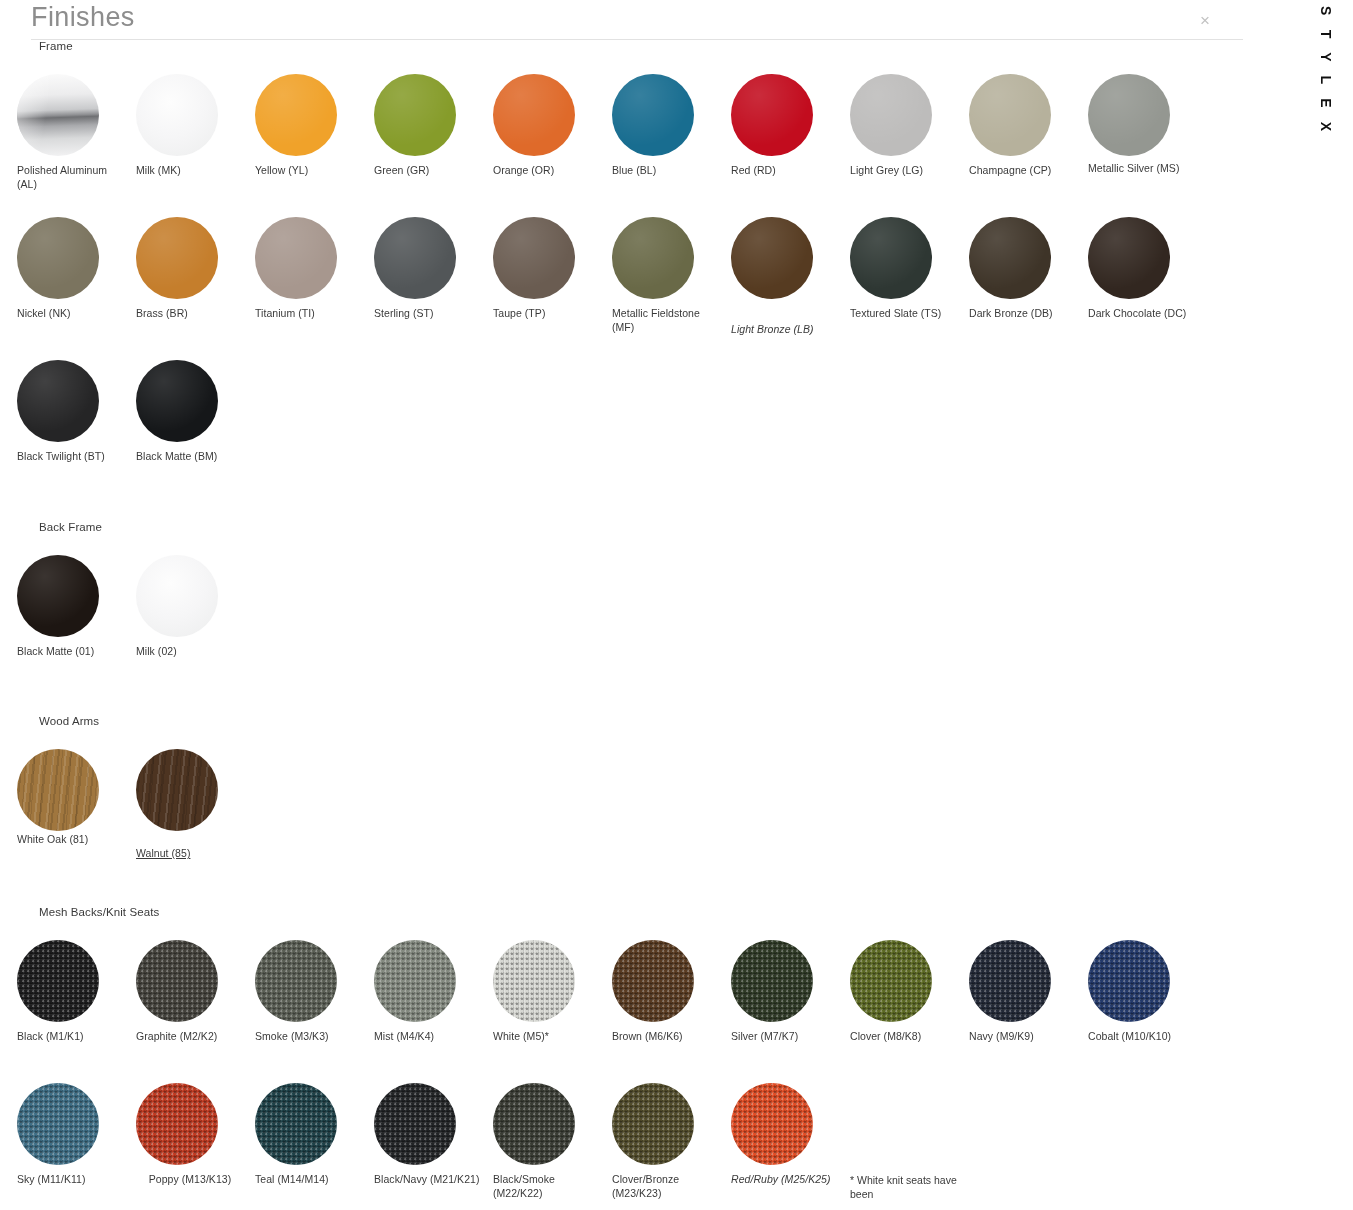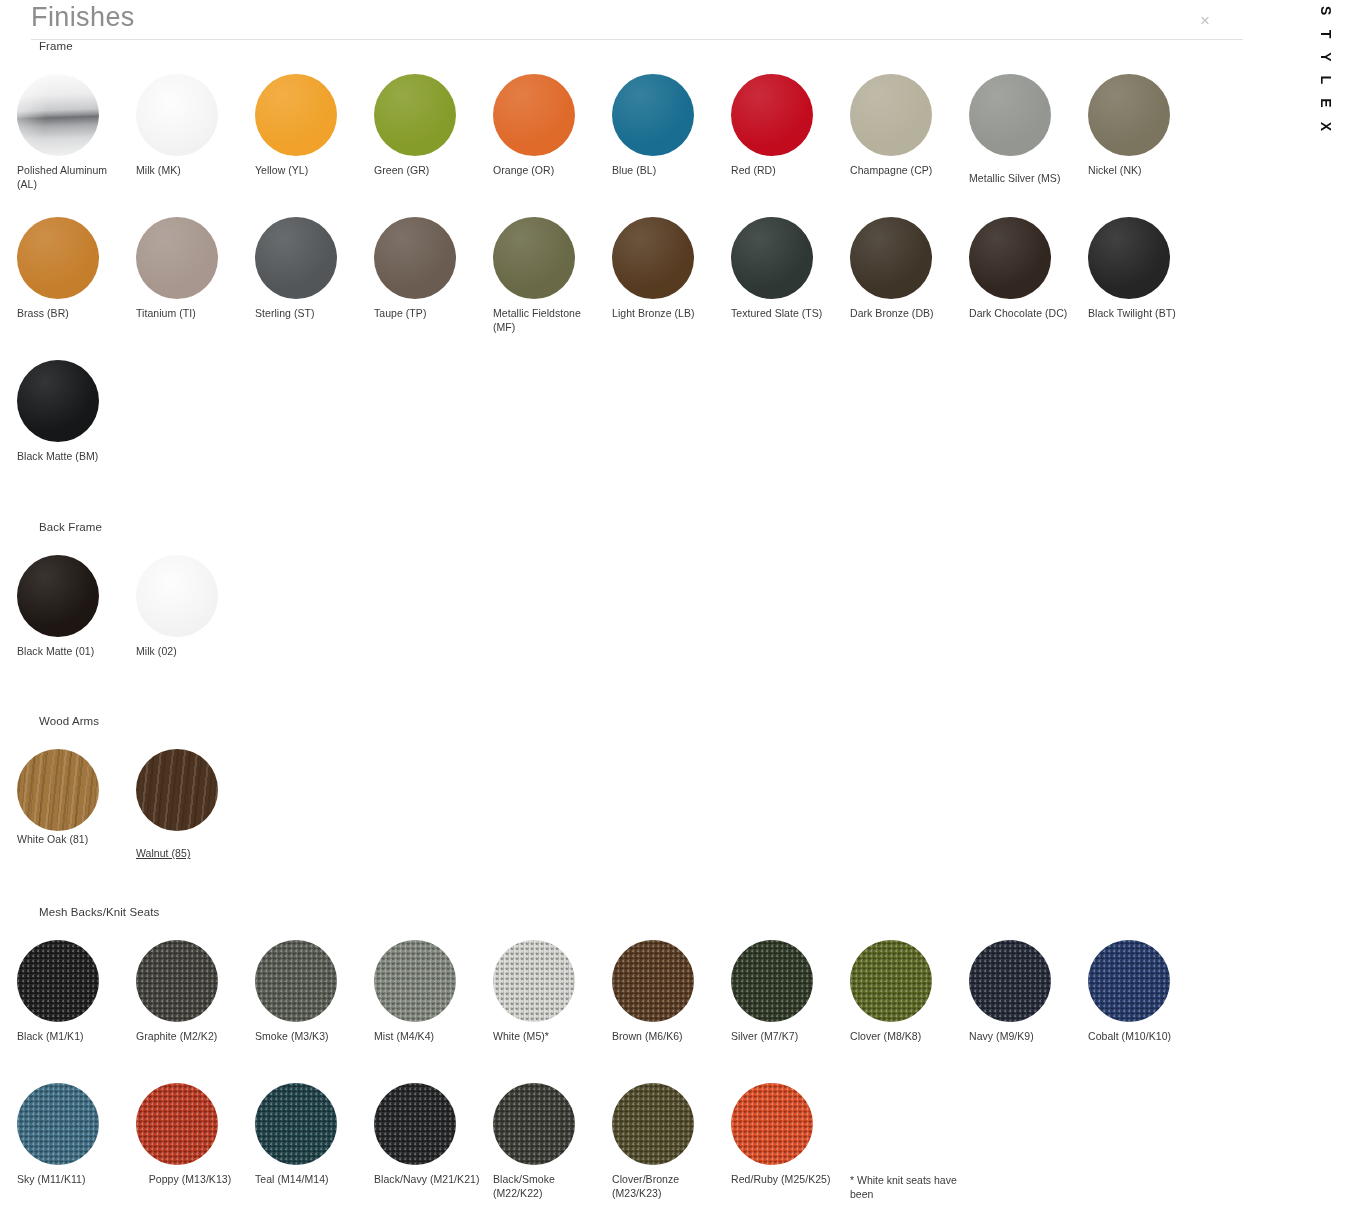--- a/index.html
+++ b/index.html
@@ -165,26 +165,30 @@
           </div>
           <div class="swatch-cell" style="height: 143px;">
             <div class="swatch matte-tex" style="background-color: rgb(24, 109, 144);"></div>
             <div class="swatch-label" style="margin-top: 8px;">Blue (BL)</div>
           </div>
           <div class="swatch-cell" style="height: 143px;">
             <div class="swatch matte-tex" style="background-color: rgb(194, 12, 30);"></div>
             <div class="swatch-label" style="margin-top: 8px;">Red (RD)</div>
           </div>
           <div class="swatch-cell" style="height: 143px;">
+            <div class="swatch matte-tex" style="background-color: rgb(189, 188, 187);"></div>
+            <div class="swatch-label" style="margin-top: 8px;">Light Grey (LG)</div>
+          </div>
+          <div class="swatch-cell" style="height: 143px;">
             <div class="swatch matte-tex" style="background-color: rgb(182, 177, 156);"></div>
             <div class="swatch-label" style="margin-top: 8px;">Champagne (CP)</div>
           </div>
           <div class="swatch-cell" style="height: 143px;">
             <div class="swatch matte-tex" style="background-color: rgb(148, 151, 145);"></div>
-            <div class="swatch-label" style="margin-top: 16px;">Metallic Silver (MS)</div>
+            <div class="swatch-label" style="margin-top: 6px;">Metallic Silver (MS)</div>
           </div>
           <div class="swatch-cell" style="height: 143px;">
             <div class="swatch matte-tex" style="background-color: rgb(123, 116, 95);"></div>
             <div class="swatch-label" style="margin-top: 8px;">Nickel (NK)</div>
           </div>
           <div class="swatch-cell" style="height: 143px;">
             <div class="swatch matte-tex" style="background-color: rgb(197, 126, 44);"></div>
             <div class="swatch-label" style="margin-top: 8px;">Brass (BR)</div>
           </div>
           <div class="swatch-cell" style="height: 143px;">
@@ -198,21 +202,21 @@
           <div class="swatch-cell" style="height: 143px;">
             <div class="swatch matte-tex" style="background-color: rgb(106, 92, 81);"></div>
             <div class="swatch-label" style="margin-top: 8px;">Taupe (TP)</div>
           </div>
           <div class="swatch-cell" style="height: 143px;">
             <div class="swatch matte-tex" style="background-color: rgb(105, 105, 71);"></div>
             <div class="swatch-label" style="margin-top: 8px;">Metallic Fieldstone (MF)</div>
           </div>
           <div class="swatch-cell" style="height: 143px;">
             <div class="swatch matte-tex" style="background-color: rgb(86, 59, 33);"></div>
-            <div class="swatch-label" style="margin-top: 8px;">Light Bronze (LB)</div>
+            <div class="swatch-label" style="margin-top: 24px; font-style: italic;">Light Bronze (LB)</div>
           </div>
           <div class="swatch-cell" style="height: 143px;">
             <div class="swatch matte-tex" style="background-color: rgb(46, 55, 51);"></div>
             <div class="swatch-label" style="margin-top: 8px;">Textured Slate (TS)</div>
           </div>
           <div class="swatch-cell" style="height: 143px;">
             <div class="swatch matte-tex" style="background-color: rgb(62, 52, 40);"></div>
             <div class="swatch-label" style="margin-top: 8px;">Dark Bronze (DB)</div>
           </div>
           <div class="swatch-cell" style="height: 143px;">
@@ -317,21 +321,21 @@
           <div class="swatch-cell" style="height: 143px;">
             <div class="swatch mesh-tex" style="background-color: rgb(59, 61, 53);"></div>
             <div class="swatch-label" style="margin-top: 8px;">Black/Smoke (M22/K22)</div>
           </div>
           <div class="swatch-cell" style="height: 143px;">
             <div class="swatch mesh-tex" style="background-color: rgb(83, 77, 43);"></div>
             <div class="swatch-label" style="margin-top: 8px;">Clover/Bronze (M23/K23)</div>
           </div>
           <div class="swatch-cell" style="height: 143px;">
             <div class="swatch mesh-tex" style="background-color: rgb(224, 77, 37);"></div>
-            <div class="swatch-label" style="margin-top: 8px;">Red/Ruby (M25/K25)</div>
+            <div class="swatch-label" style="margin-top: 8px; font-style: italic;">Red/Ruby (M25/K25)</div>
           </div>
           <div class="swatch-cell" style="height: 143px;">
             <div class="footnote" style="margin-top: 90px;">* White knit seats have been</div>
           </div>
         </div>
       </div>
     </div>
 
 </div>
 

